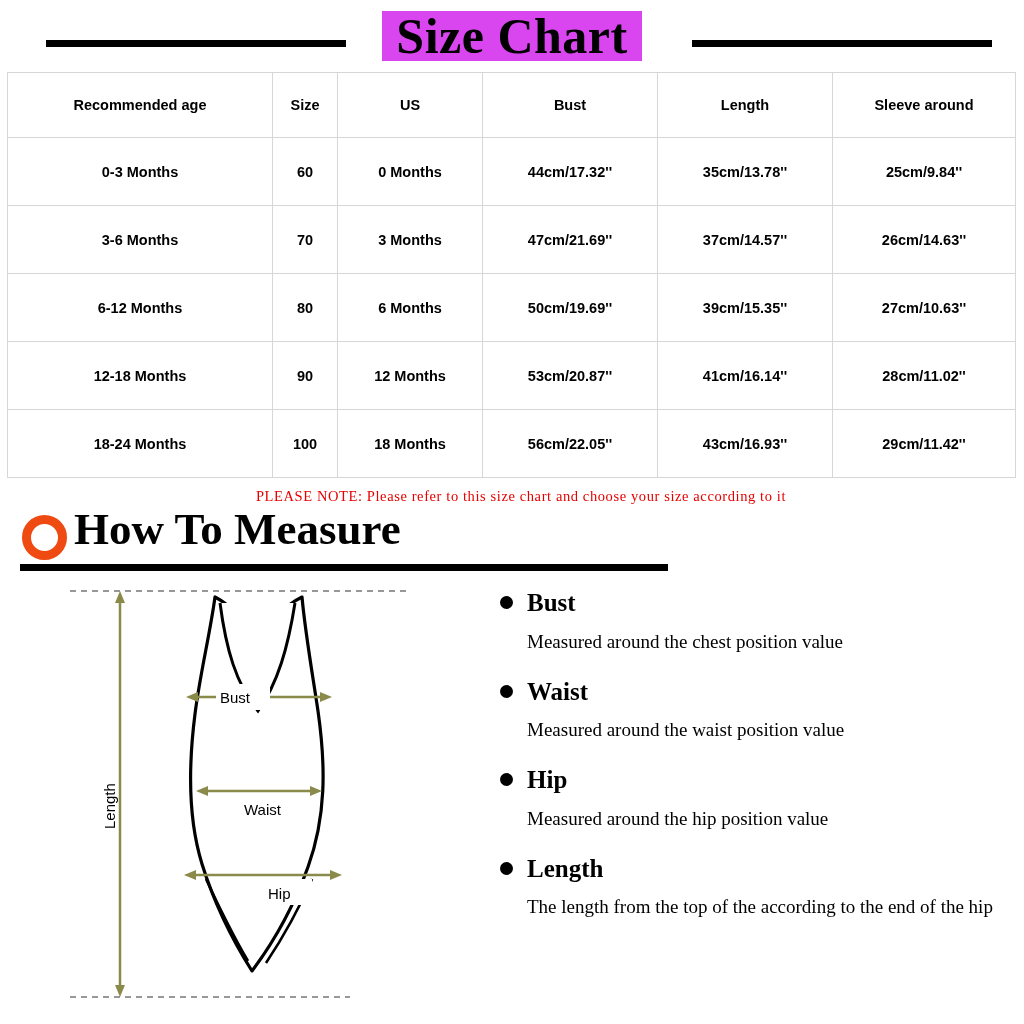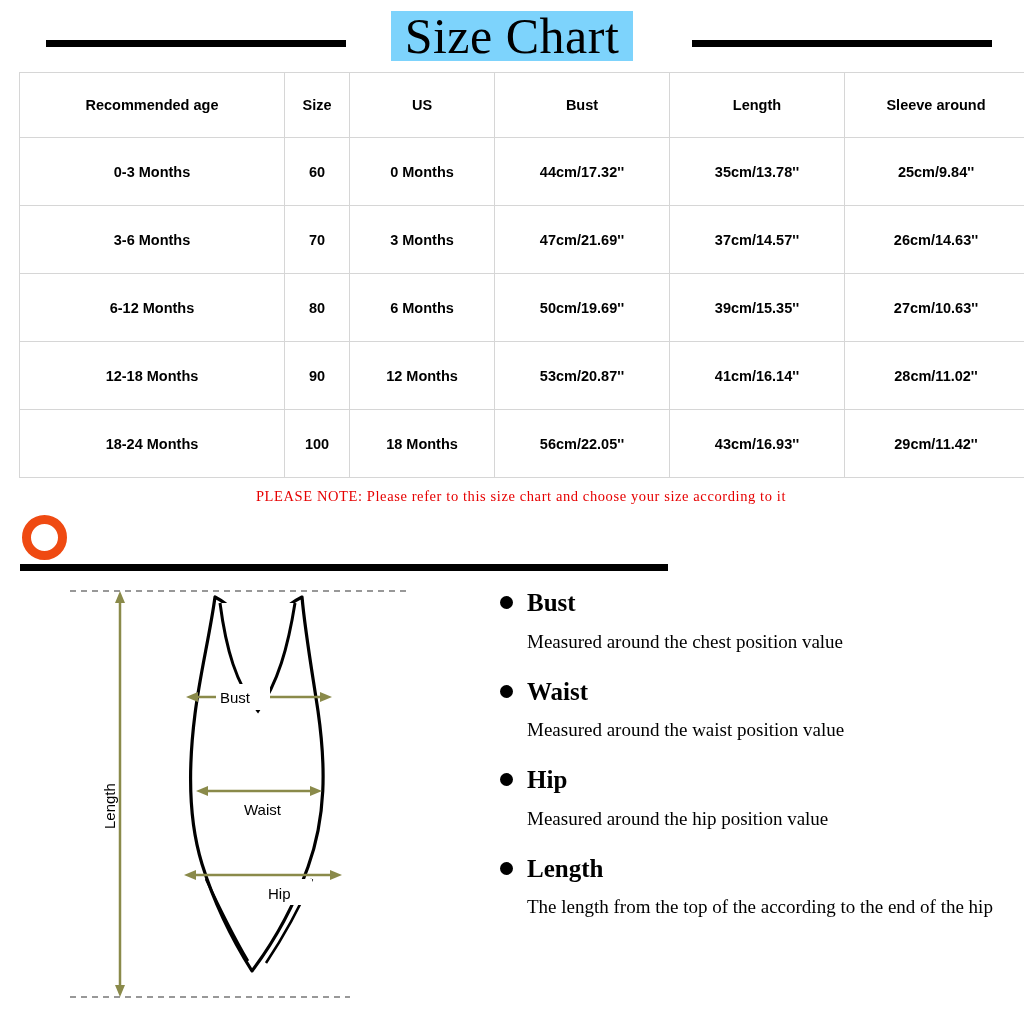--- a/index.html
+++ b/index.html
@@ -29,32 +29,32 @@
     top: 40px;
     height: 7px;
     background: #000;
   }
   .title-rule.left { left: 46px; width: 300px; }
   .title-rule.right { right: 32px; width: 300px; }
   .title-text {
     position: relative;
     z-index: 2;
     font-family: "Liberation Serif", serif;
-    font-weight: normal;
+    font-weight: bold;
     font-size: 50px;
     line-height: 1;
     letter-spacing: 0.5px;
-    background: #7dd3fc;
+    background: #d946ef;
     padding: 0 14px;
     text-align: right;
   }
 
   
   .table-wrap {
-    padding: 0 19px;
+    padding: 0 7px;
     box-sizing: border-box;
     width: 1024px;
   }
   table.size-table {
     border-collapse: collapse;
     width: 1008px;
     table-layout: fixed;
   }
   table.size-table th,
   table.size-table td {
@@ -237,20 +237,21 @@
         <td>29cm/11.42''</td>
       </tr>
     </tbody>
   </table>
 </div>
 
 <div class="note">PLEASE NOTE: Please refer to this size chart and choose your size according to it</div>
 
 <div class="htm-head">
   <div class="htm-ring"></div>
+  <div class="htm-text">How To Measure</div>
   <div class="htm-rule"></div>
 </div>
 
 <div class="measure-body">
 
   <div class="figure-box">
     <svg width="460" height="430" viewBox="0 0 460 430">
 
       <line x1="50" y1="12" x2="390" y2="12" stroke="#333" stroke-width="1.2" stroke-dasharray="6,5"></line>
       <line x1="50" y1="418" x2="330" y2="418" stroke="#333" stroke-width="1.2" stroke-dasharray="6,5"></line>

